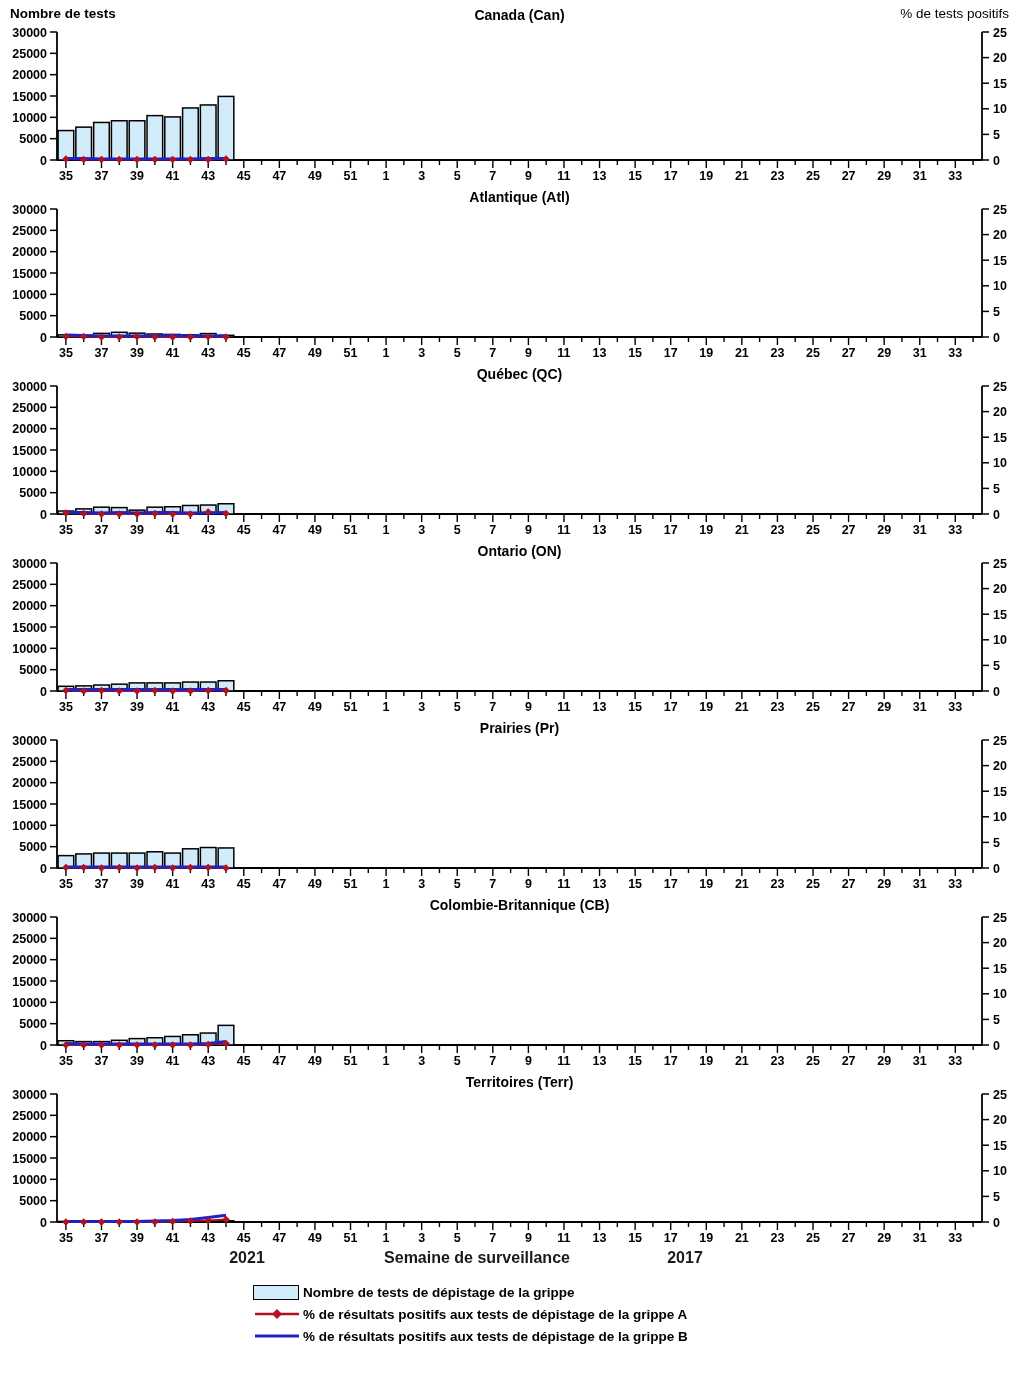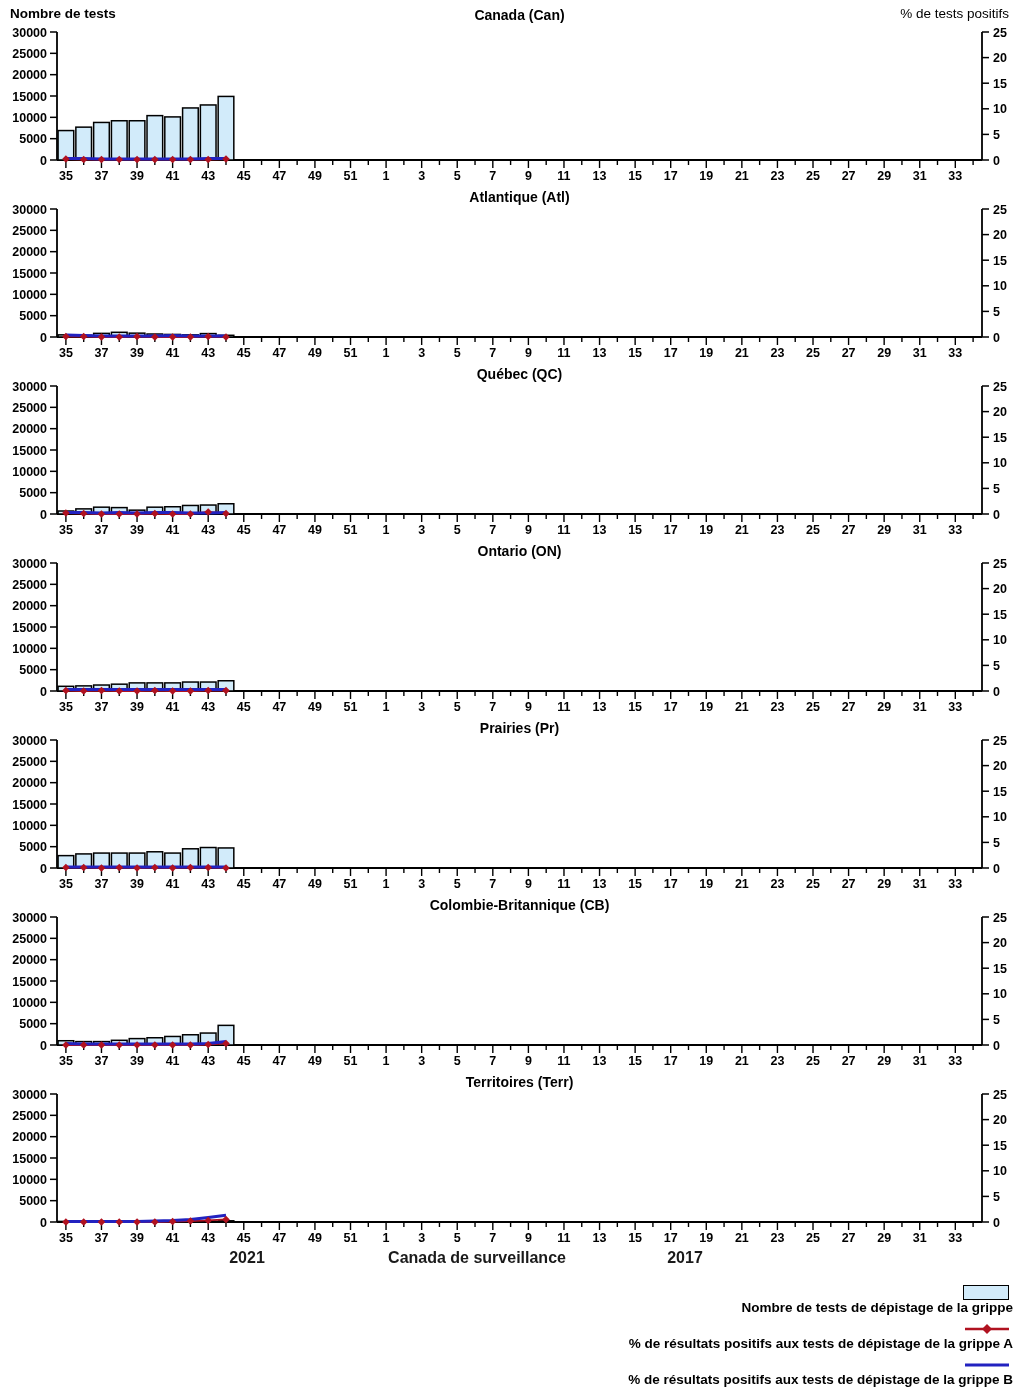--- a/index.html
+++ b/index.html
@@ -7,21 +7,21 @@
   .page{position:relative;width:1013px;height:1392px;padding-top:4px;box-sizing:border-box;}
   .panel-wrap{position:relative;width:1013px;height:177px;}
   svg.panel{display:block;width:1013px;height:177px;}
   .hdr-left{position:absolute;left:10px;top:2px;font-weight:bold;font-size:13.5px;color:#000;text-align:right;}
   .hdr-right{position:absolute;right:4px;top:2px;font-weight:normal;font-size:13.5px;color:#000;}
   .ttl{font:bold 14px "Liberation Sans",sans-serif;fill:#000;}
   .ax{font:bold 12.5px "Liberation Sans",sans-serif;fill:#000;}
   .xfooter{position:relative;width:884px;height:34px;}
   .yr{position:absolute;top:6px;transform:translateX(-50%);font-weight:bold;font-size:16px;color:#1a1a1a;white-space:nowrap;}
   .legend{margin:8px 0 0 253px;display:flex;flex-direction:column;gap:7px;}
-  .lrow{display:flex;align-items:flex-end;flex-direction:column;}
+  .lrow{display:flex;align-items:flex-start;}
   .sw-wrap{width:50px;display:flex;align-items:center;flex-shrink:0;}
   .bar-sw{display:inline-block;width:44px;height:13px;background:var(--bar-fill,#D2EBFA);border:1.5px solid var(--bar-border,#000);}
   .ltext{font-weight:bold;font-size:13.5px;color:#000;white-space:nowrap;}
   .redl{stroke:var(--red,#B01220);stroke-width:2.5;}
   .redf{fill:var(--red,#B01220);}
   .bluel{stroke:var(--blue,#2222C0);stroke-width:3;}
 </style>
 </head>
 <body>
 
@@ -1047,21 +1047,21 @@
           <path d="M172.625 151.688 L176.425 155.488 L172.625 159.288 L168.825 155.488 Z"></path>
           <path d="M190.41346153846155 151.176 L194.21346153846156 154.976 L190.41346153846155 158.776 L186.61346153846154 154.976 Z"></path>
           <path d="M208.2019230769231 150.664 L212.0019230769231 154.464 L208.2019230769231 158.264 L204.40192307692308 154.464 Z"></path>
           <path d="M225.99038461538464 149.64 L229.79038461538465 153.44 L225.99038461538464 157.24 L222.19038461538463 153.44 Z"></path>
         </g>
       </svg>
   </div>
 
   <div class="xfooter">
     <span class="yr" style="left:247px">2021</span>
-    <span class="yr" style="left:477px">Canada de surveillance</span>
+    <span class="yr" style="left:477px">Semaine de surveillance</span>
     <span class="yr" style="left:685px">2017</span>
   </div>
 
   <div class="legend">
     <div class="lrow">
       <span class="sw-wrap">
           <span class="bar-sw"></span>
         </span>
       <span class="ltext">Nombre de tests de dépistage de la grippe</span>
     </div>

